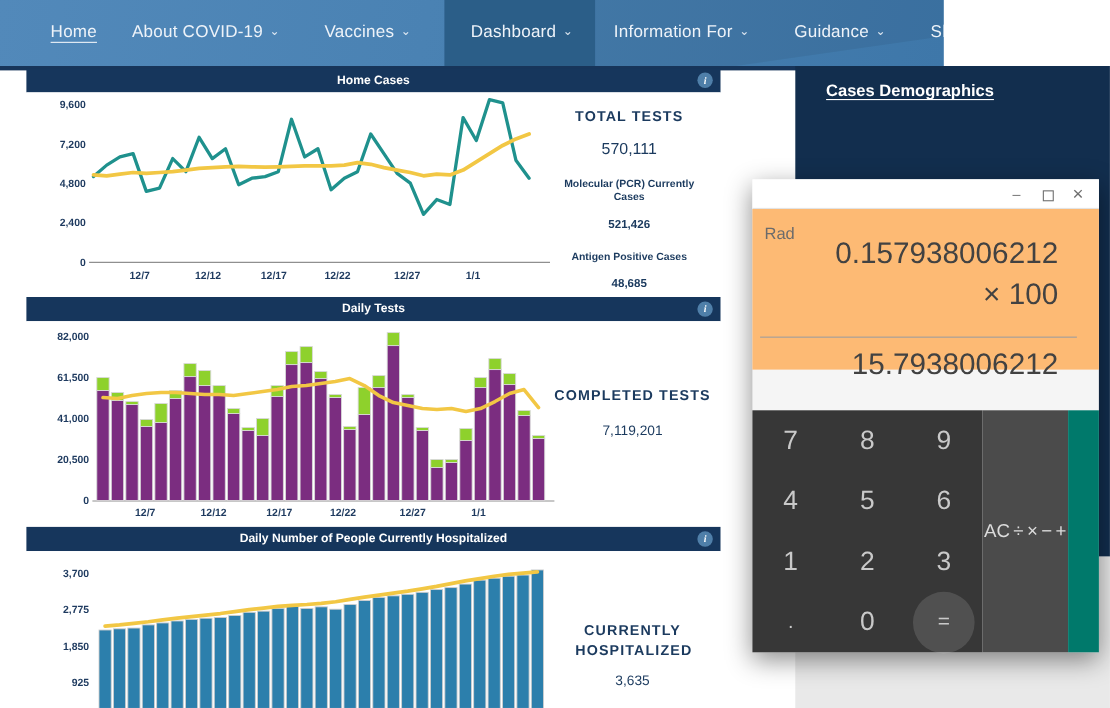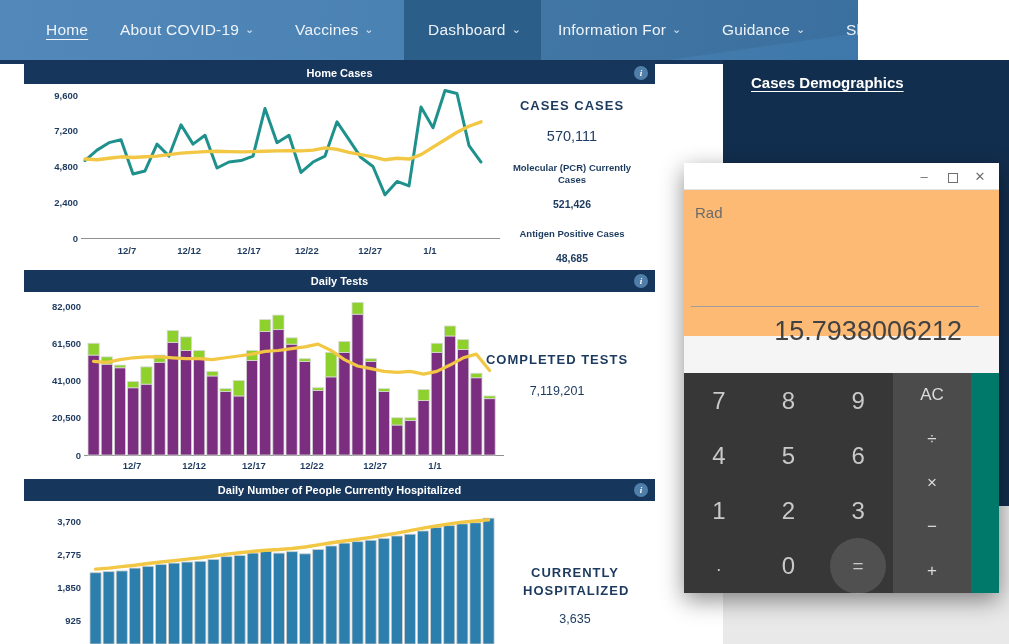--- a/index.html
+++ b/index.html
@@ -64,21 +64,21 @@
                  font-size:27px; }
   .calc-pad { position:absolute; left:0; top:210px; width:315px; height:220px; display:flex; }
   .digit-zone { width:209px; height:220px; background:#373737; display:grid;
                 grid-template-columns:repeat(3,1fr); grid-template-rows:repeat(4,1fr); }
   .key { color:#c9c9c9; font-size:24px; font-weight:300; display:flex; align-items:center;
          justify-content:center; cursor:pointer; position:relative; }
   .key.dot { font-size:18px; }
   .key .press-circle { position:absolute; width:56px; height:56px; border-radius:50%;
          background:rgba(255,255,255,.13); left:50%; top:50%; transform:translate(-50%,-50%); }
   .key.eq { font-size:19px; }
-  .ops-zone { width:78px; height:220px; background:#4b4b4b; display:flex; flex-direction:column;
+  .ops-zone { width:78px; height:220px; background:#4b4b4b; display:flex; flex-direction:row;
               justify-content:space-around; align-items:center; }
   .op-key { color:#dcdcdc; font-size:17px; cursor:pointer; font-weight:300; }
   .teal-strip { width:28px; height:220px; background:#00796b; cursor:pointer; }
 </style>
 </head>
 <body>
 
 <div class="nav">
   <div class="nav-facet1"></div>
   <div class="nav-facet2"></div>
@@ -115,21 +115,21 @@
       <text x="165.188" y="170" text-anchor="middle" font-size="9.5">12/12</text>
       <text x="224.984" y="170" text-anchor="middle" font-size="9.5">12/17</text>
       <text x="282.8" y="170" text-anchor="middle" font-size="9.5">12/22</text>
       <text x="346.15999999999997" y="170" text-anchor="middle" font-size="9.5">12/27</text>
       <text x="405.956" y="170" text-anchor="middle" font-size="9.5">1/1</text>
       <polyline points="61,76.54166666666666 73,66.11458333333333 85,58.66666666666666 97,55.6875 109,89.94791666666667 121,86.96875 133,60.15625 145,72.07291666666666 157,40.79166666666666 169,60.15625 181,51.21875 193,83.98958333333333 205,78.03125 217,76.54166666666666 229,72.07291666666666 241,24.40625 253,58.66666666666666 265,51.21875 277,88.45833333333333 289,78.03125 301,72.07291666666666 313,37.8125 325,55.6875 337,73.5625 349,82.5 361,110.80208333333333 373,97.39583333333333 385,101.86458333333333 397,22.916666666666657 409,43.77083333333333 421,6.53125 433,9.510416666666657 445,61.64583333333333 457,78.03125" fill="none" stroke="#1f918d" stroke-width="3" stroke-linejoin="round" stroke-linecap="round"></polyline>
       <polyline points="61,75.05208333333333 73,75.796875 85,74.30729166666666 97,72.81770833333333 109,73.5625 121,72.81770833333333 133,72.07291666666666 145,70.58333333333333 157,69.09375 169,68.34895833333333 181,67.60416666666666 193,67.30624999999999 205,67.60416666666666 217,67.90208333333334 229,67.60416666666666 241,67.30624999999999 253,66.859375 265,66.71041666666666 277,66.859375 289,66.11458333333333 301,63.88020833333333 313,65.36979166666666 325,68.34895833333333 337,70.58333333333333 349,72.81770833333333 361,75.796875 373,74.30729166666666 385,75.05208333333333 397,70.58333333333333 409,63.13541666666666 421,55.6875 433,48.23958333333333 445,42.28125 457,37.8125" fill="none" stroke="#f2c744" stroke-width="3.4" stroke-linejoin="round" stroke-linecap="round"></polyline>
     </svg>
 </div>
 <div class="stats" style="left:492px;top:98px;">
-  <div class="big-title">CASES CASES</div>
+  <div class="big-title">TOTAL TESTS</div>
   <div class="big-value">570,111</div>
   <div class="sub-label" style="padding:0 20px;">Molecular (PCR) Currently Cases</div>
   <div class="sub-value">521,426</div>
   <div class="sub-label">Antigen Positive Cases</div>
   <div class="sub-value">48,685</div>
 </div>
 
 <div class="panel-header" style="top:270px;">
   <span>Daily Tests</span>
   <span class="info-icon">i</span>
@@ -206,21 +206,21 @@
       <rect x="420.4" y="33.98780487804877" width="11.2" height="9.99390243902439" fill="#8ed12c" stroke="#d8d8d8" stroke-width="0.8"></rect>
       <rect x="433.59999999999997" y="57.609756097560975" width="11.2" height="105.39024390243902" fill="#7b2d80" stroke="#d8d8d8" stroke-width="0.8"></rect>
       <rect x="433.59999999999997" y="47.61585365853659" width="11.2" height="9.99390243902439" fill="#8ed12c" stroke="#d8d8d8" stroke-width="0.8"></rect>
       <rect x="446.79999999999995" y="85.77439024390243" width="11.2" height="77.22560975609757" fill="#7b2d80" stroke="#d8d8d8" stroke-width="0.8"></rect>
       <rect x="446.79999999999995" y="81.23170731707316" width="11.2" height="4.5426829268292686" fill="#8ed12c" stroke="#d8d8d8" stroke-width="0.8"></rect>
       <rect x="460" y="106.67073170731706" width="11.2" height="56.32926829268293" fill="#7b2d80" stroke="#d8d8d8" stroke-width="0.8"></rect>
       <rect x="460" y="103.9451219512195" width="11.2" height="2.725609756097561" fill="#8ed12c" stroke="#d8d8d8" stroke-width="0.8"></rect>
       <polyline points="69.6,69.42073170731707 82.8,70.32926829268293 96,67.60365853658536 109.19999999999999,65.78658536585365 122.39999999999999,64.8780487804878 135.6,64.8780487804878 148.79999999999998,65.78658536585365 161.99999999999997,66.6951219512195 175.2,66.6951219512195 188.4,67.60365853658536 201.6,65.78658536585365 214.79999999999998,63.96951219512195 227.99999999999997,62.15243902439023 241.2,59.42682926829268 254.39999999999998,58.51829268292683 267.6,56.70121951219511 280.8,54.884146341463406 294,52.15853658536585 307.20000000000005,58.51829268292683 320.4,67.60365853658536 333.6,73.96341463414633 346.8,76.6890243902439 360,79.41463414634146 373.2,80.32317073170731 386.4,79.41463414634146 399.6,82.14024390243902 412.8,79.41463414634146 426,73.05487804878048 439.2,65.78658536585365 452.4,62.15243902439023 465.6,78.5060975609756" fill="none" stroke="#f2c744" stroke-width="3.2" stroke-linejoin="round" stroke-linecap="round"></polyline>
     </svg>
 </div>
-<div class="stats" style="left:477px;top:352px;">
+<div class="stats" style="left:495px;top:352px;">
   <div class="big-title">COMPLETED TESTS</div>
   <div class="big-value" style="font-size:12.5px;margin-top:17px;">7,119,201</div>
 </div>
 
 <div class="panel-header" style="top:479px;">
   <span>Daily Number of People Currently Hospitalized</span>
   <span class="info-icon">i</span>
 </div>
 <div class="panel-body" style="top:501px;height:143px;">
   <svg id="chart2" width="631" height="143">
@@ -268,20 +268,24 @@
 </div>
 
 <div class="calc">
   <div class="calc-titlebar">
     <span class="win-btn win-min">–</span>
     <span class="win-btn win-max"><span></span></span>
     <span class="win-btn win-close">✕</span>
   </div>
   <div class="calc-display">
     <div class="calc-rad">Rad</div>
+    <div class="calc-expr">
+      <div>0.157938006212</div>
+      <div>× 100</div>
+    </div>
     <div class="calc-divider"></div>
     <div class="calc-result">15.7938006212</div>
   </div>
   <div class="calc-pad">
     <div class="digit-zone" id="digit-zone">
         <div class="key">
           <span style="position: relative;">7</span>
         </div>
         <div class="key">
           <span style="position: relative;">8</span>

